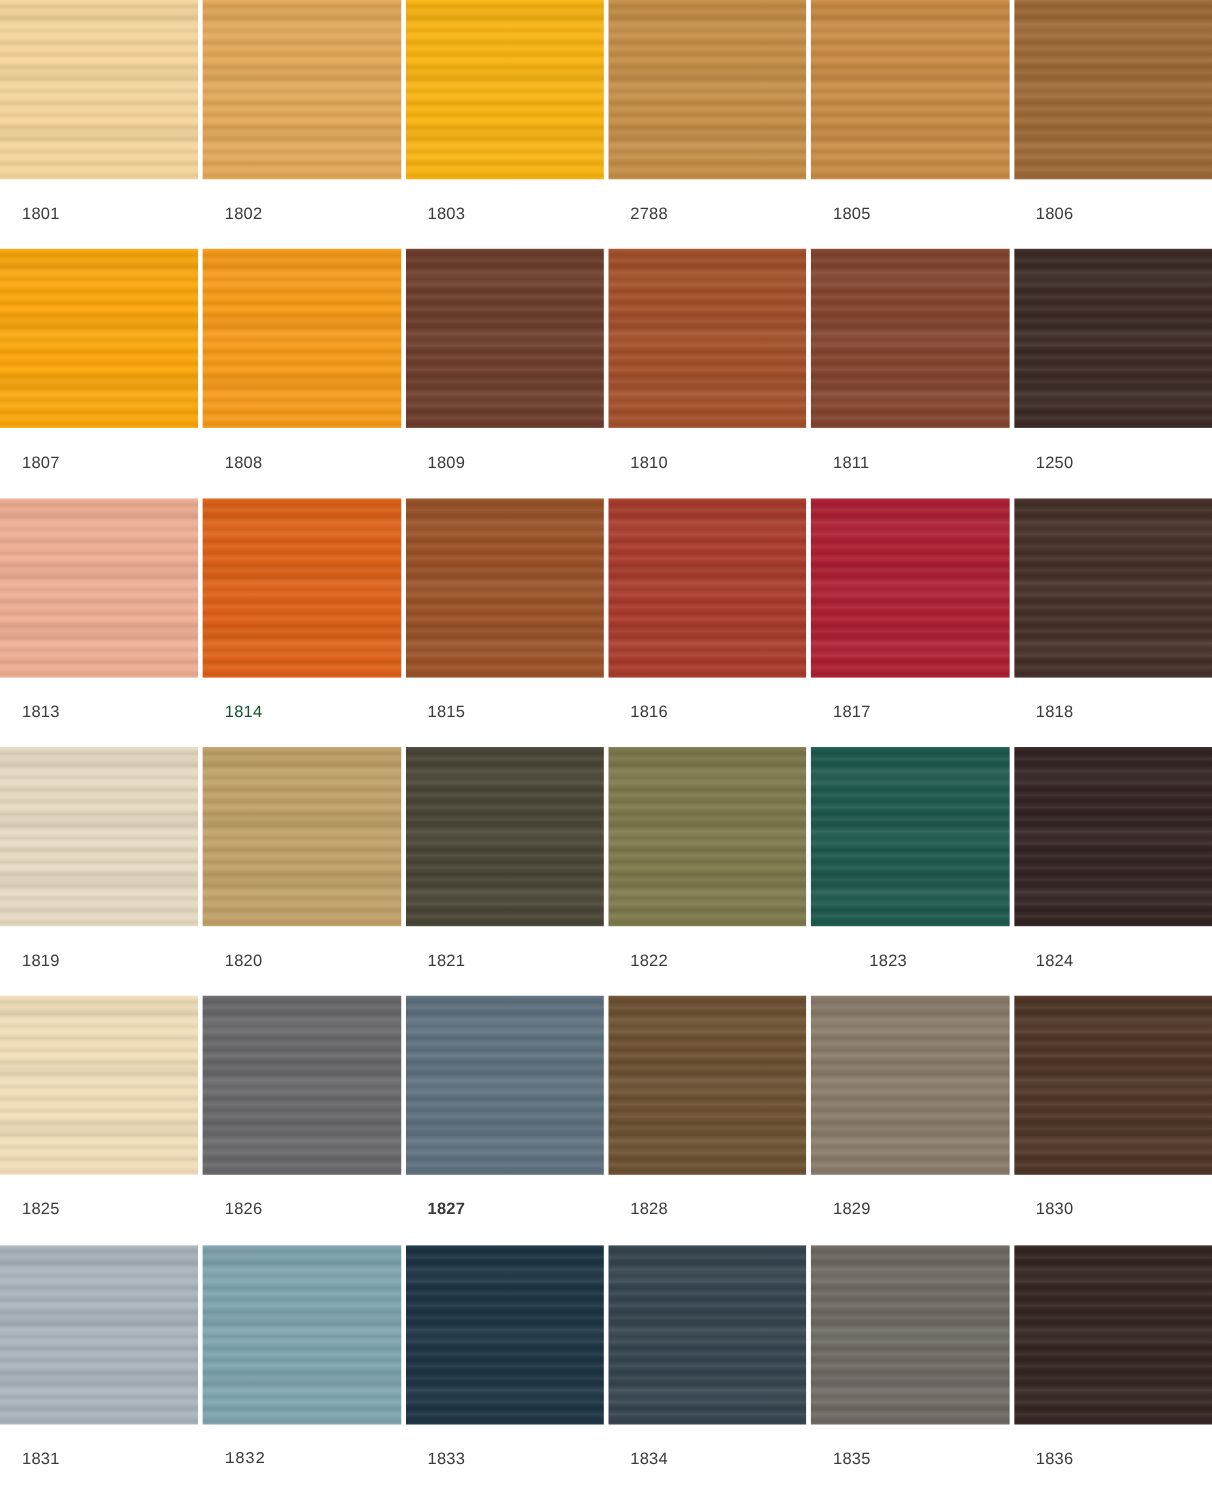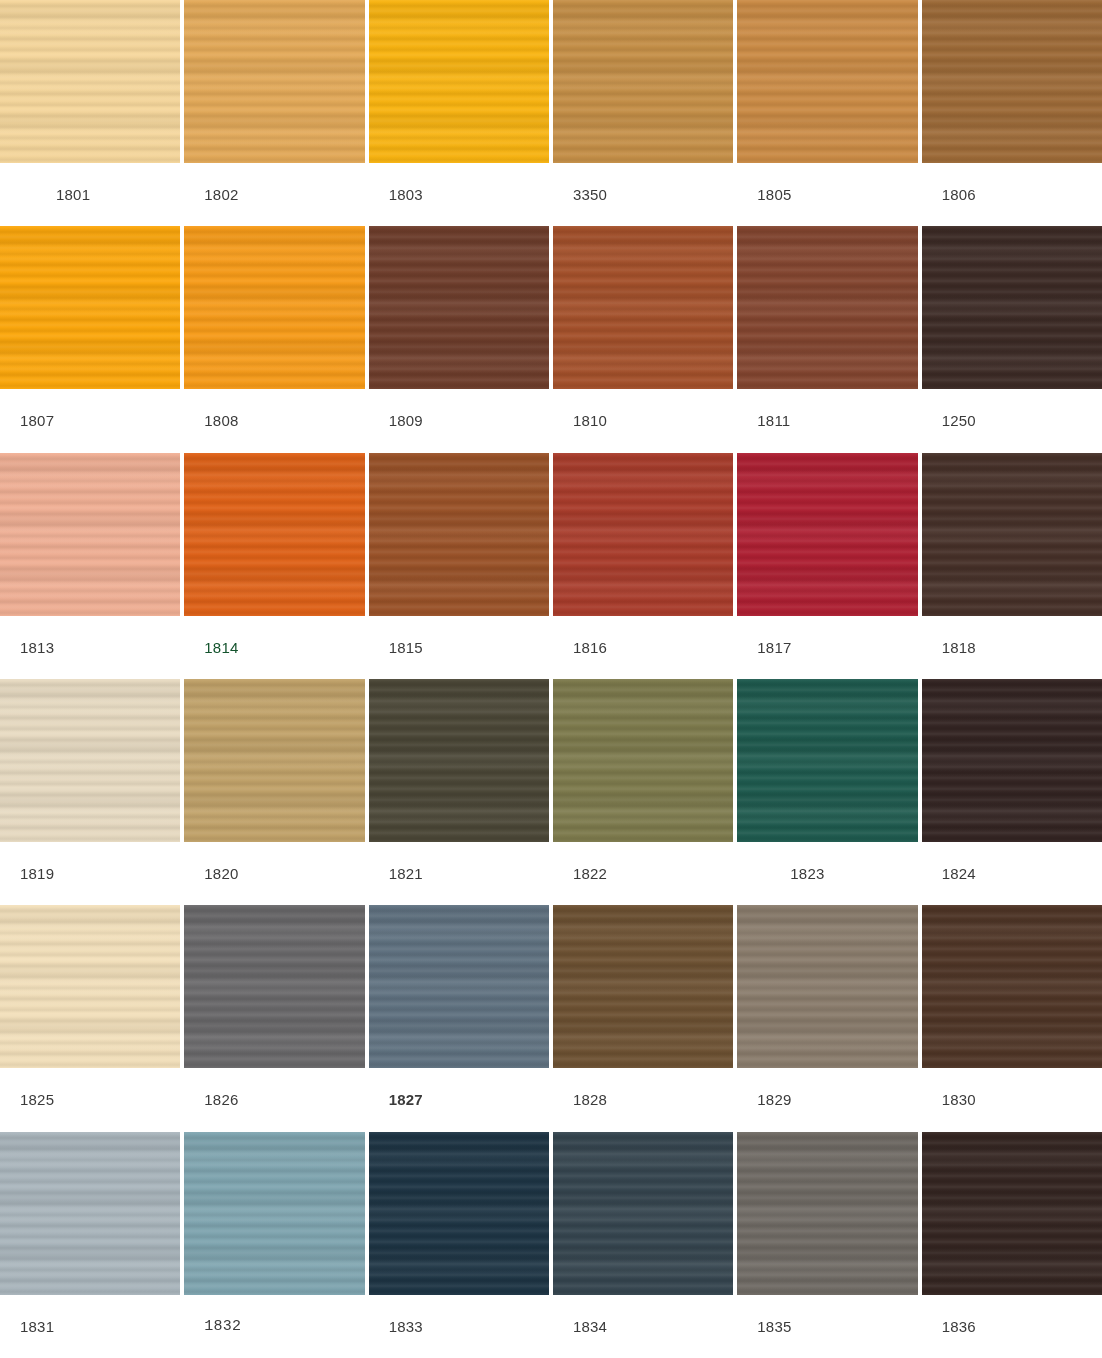--- a/index.html
+++ b/index.html
@@ -92,39 +92,39 @@
     white-space: nowrap;
   }
 </style>
 </head>
 <body style="background: rgb(255, 255, 255);">
 
 <div class="swatch-grid" id="grid">
     <div class="swatch-cell">
       <div class="swatch-chip" style="background-color: rgb(246, 215, 156);"></div>
       <div class="swatch-label-wrap">
-        <span class="swatch-label" style="color: rgb(59, 59, 59); margin-left: 36px;">1801</span>
+        <span class="swatch-label" style="color: rgb(59, 59, 59);">1801</span>
       </div>
     </div>
     <div class="swatch-cell">
       <div class="swatch-chip" style="background-color: rgb(227, 169, 88);"></div>
       <div class="swatch-label-wrap">
         <span class="swatch-label" style="color: rgb(59, 59, 59);">1802</span>
       </div>
     </div>
     <div class="swatch-cell">
       <div class="swatch-chip" style="background-color: rgb(249, 180, 16);"></div>
       <div class="swatch-label-wrap">
         <span class="swatch-label" style="color: rgb(59, 59, 59);">1803</span>
       </div>
     </div>
     <div class="swatch-cell">
       <div class="swatch-chip" style="background-color: rgb(197, 143, 71);"></div>
       <div class="swatch-label-wrap">
-        <span class="swatch-label" style="color: rgb(59, 59, 59);">3350</span>
+        <span class="swatch-label" style="color: rgb(59, 59, 59);">2788</span>
       </div>
     </div>
     <div class="swatch-cell">
       <div class="swatch-chip" style="background-color: rgb(203, 139, 69);"></div>
       <div class="swatch-label-wrap">
         <span class="swatch-label" style="color: rgb(59, 59, 59);">1805</span>
       </div>
     </div>
     <div class="swatch-cell">
       <div class="swatch-chip" style="background-color: rgb(157, 106, 55);"></div>

